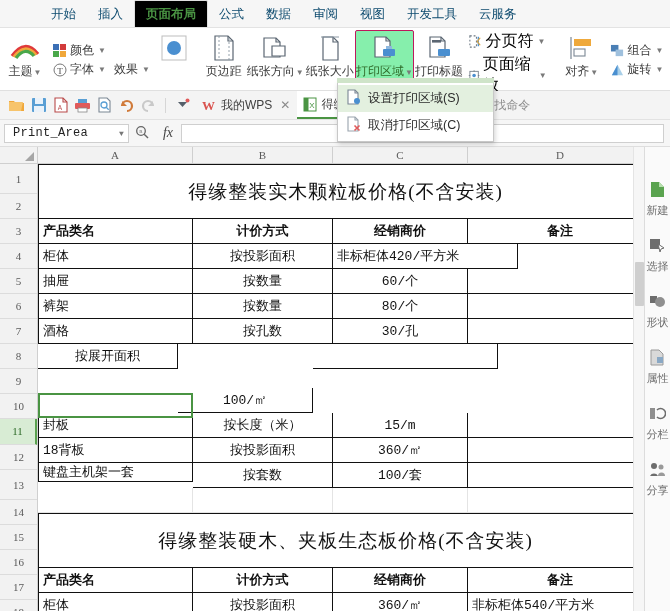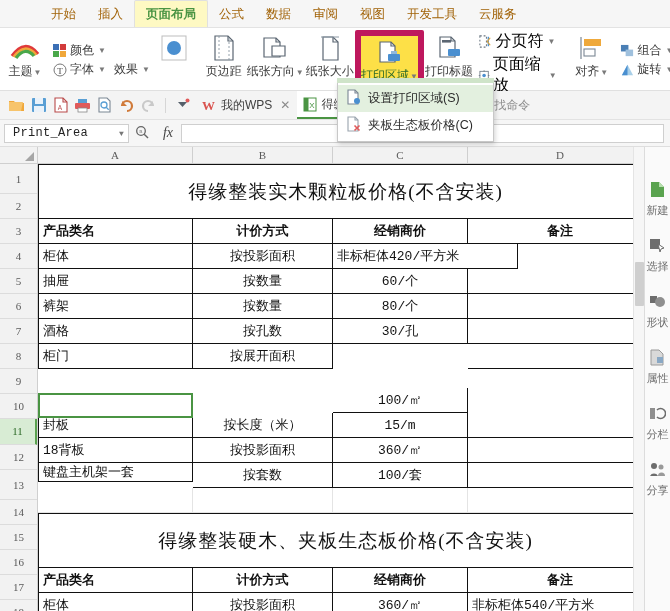--- a/index.html
+++ b/index.html
@@ -13,45 +13,45 @@
   #app { position: relative; width: 670px; height: 611px; overflow: hidden; background:#fff; }
 
   
   .tabbar {
     position: absolute; left:0; top:0; width:670px; height:28px;
     background:#f6f6f6;
     border-bottom:1px solid #e3e3e3;
     display:flex; align-items:flex-end; padding-left:40px;
   }
   .tab {
-    font-size:12.5px; color:#a16207; height:26px; line-height:26px;
+    font-size:12.5px; color:#0c4a6e; height:26px; line-height:26px;
     padding:0 11px; white-space:nowrap; cursor:default;
   }
   .tab.active {
-    background:#fef9c3; color:#4a9443; font-weight:bold;
+    background:#000000; color:#4a9443; font-weight:bold;
     border:1px solid #e0e0e0; border-bottom:none;
     border-radius:2px 2px 0 0; height:27px; line-height:26px;
   }
 
   
   .ribbon {
     position:absolute; left:0; top:28px; width:670px; height:63px;
     background:#ffffff; border-bottom:1px solid #e0e0e0;
     display:flex; align-items:stretch;
   }
   .rgroup { display:flex; align-items:stretch; padding:2px 3px 0 3px; position:relative; }
   .rsep { width:1px; background:#e4e4e4; margin:6px 2px 8px 2px; }
 
   .bigbtn {
     display:flex; flex-direction:column; align-items:center; justify-content:flex-start;
     padding:3px 5px 0 5px; min-width:44px; cursor:default;
   }
   .bigbtn .ic { height:30px; display:flex; align-items:center; justify-content:center; }
   .bigbtn .lbl { font-size:12px; color:#3a3a3a; white-space:nowrap; line-height:15px; margin-top:1px;}
-  .bigbtn.sel { background:#fde047; border:6px solid #be185d; border-radius:2px; padding:2px 4px 0 4px;}
+  .bigbtn.sel { background:#86efac; border:1px solid #be185d; border-radius:2px; padding:2px 4px 0 4px;}
   .bigbtn.sel .lbl { color:#2f6b2a; }
 
   .stackgrp { display:flex; flex-direction:column; justify-content:center; padding:3px 2px; }
   .smallbtn { display:flex; align-items:center; gap:3px; padding:1px 4px; cursor:default; }
   .smallbtn .lbl { font-size:12px; color:#3a3a3a; white-space:nowrap; }
   .caret { font-size:8px; color:#7a7a7a; margin-left:1px; }
 
   .rowgrp { display:flex; flex-direction:column; justify-content:flex-start; }
   .rowitem { display:flex; align-items:center; gap:3px; padding:1px 3px; }
 
@@ -506,21 +506,20 @@
             <div class="cell bd ctr" style="width: 135px; height: 25px;">80/个</div>
             <div class="cell bd lft" style="width: 185px; height: 25px;"></div>
           </div>
           <div class="grow">
             <div class="cell bd bdl lft" style="width: 155px; height: 25px;">酒格</div>
             <div class="cell bd ctr" style="width: 140px; height: 25px;">按孔数</div>
             <div class="cell bd ctr" style="width: 135px; height: 25px;">30/孔</div>
             <div class="cell bd lft" style="width: 185px; height: 25px;"></div>
           </div>
           <div class="grow">
-            <div class="cell bd bdl lft" style="width: 155px; height: 25px;">柜门</div>
             <div class="cell bd ctr" style="width: 140px; height: 25px;">按展开面积</div>
             <div class="cell bd ctr" style="width: 135px; height: 25px; margin-top: 44px;">100/㎡</div>
             <div class="cell bd lft" style="width: 185px; height: 25px;"></div>
           </div>
           <div class="grow">
             <div class="cell bd bdl lft" style="width: 155px; height: 25px;">封板</div>
             <div class="cell bd ctr" style="width: 140px; height: 25px;">按长度（米）</div>
             <div class="cell bd ctr" style="width: 135px; height: 25px;">15/m</div>
             <div class="cell bd lft" style="width: 185px; height: 25px;"></div>
           </div>
@@ -635,17 +634,17 @@
             <circle cx="11" cy="12" r="3" fill="#4a8fd0"></circle>
           </svg></span>
         <span>设置打印区域(S)</span>
       </div>
       <div class="mitem">
         <span><svg width="15" height="16" viewBox="0 0 15 16">
             <path d="M2 1 h7 l3 3 v11 h-10 z" fill="#fff" stroke="#9aa4ae" stroke-width="1.1"></path>
             <path d="M9 1 v3 h3" fill="none" stroke="#9aa4ae" stroke-width="1.1"></path>
             <path d="M8.5 9.5 l5 5 M13.5 9.5 l-5 5" stroke="#e05a5a" stroke-width="1.6"></path>
           </svg></span>
-        <span>夹板生态板价格(C)</span>
+        <span>取消打印区域(C)</span>
       </div>
     </div>
 
 </div>
 
 </body></html>

